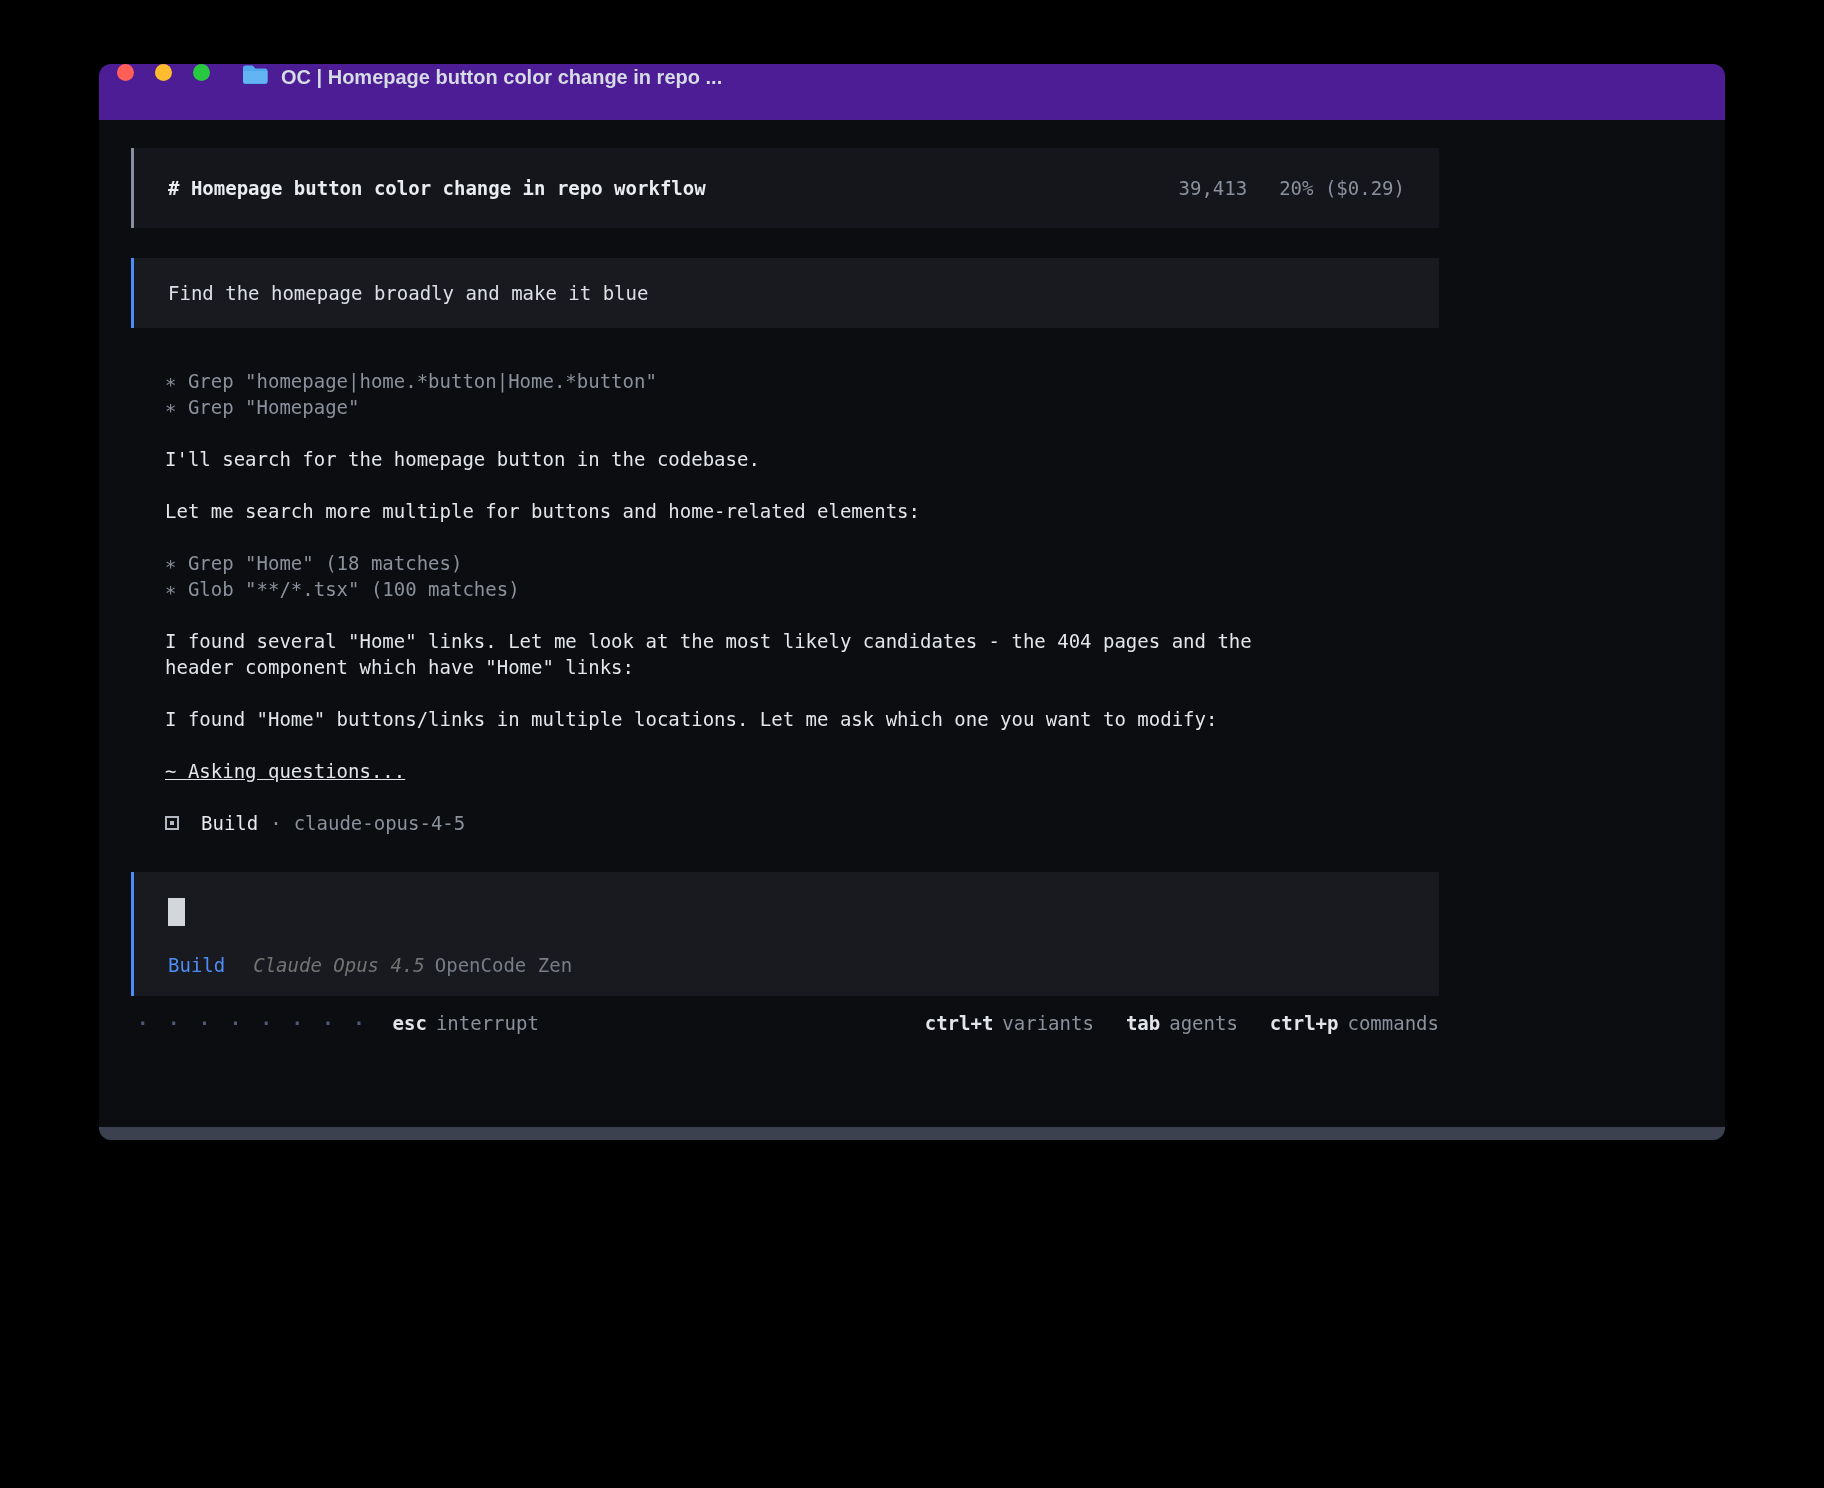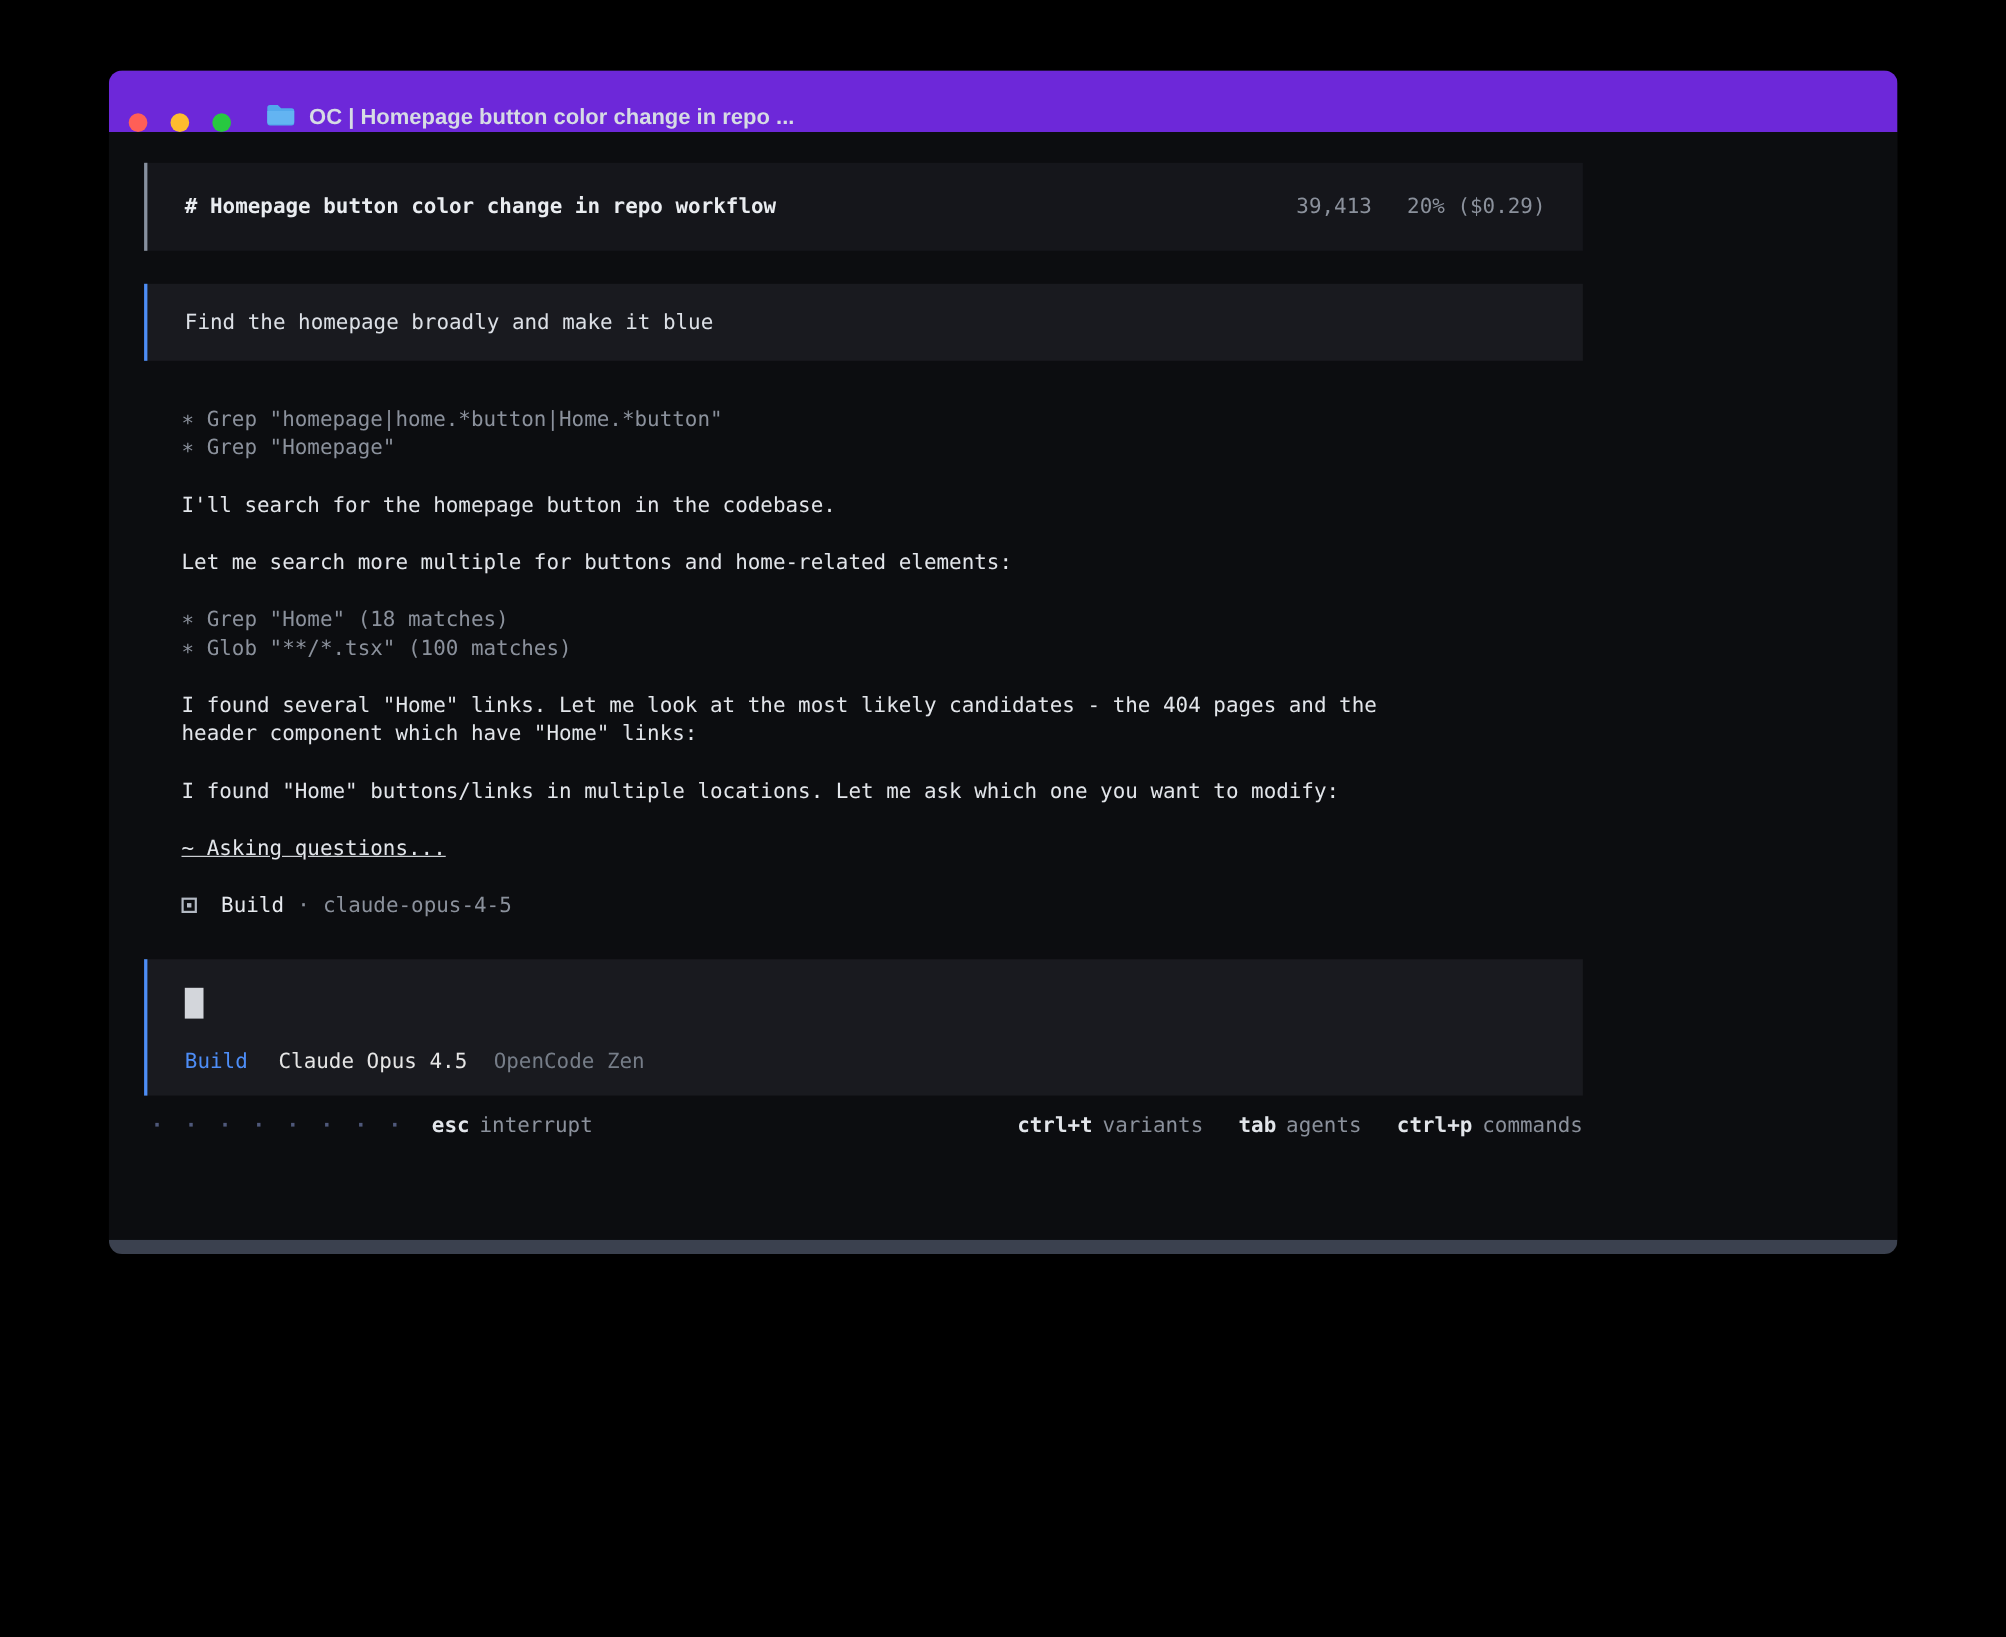--- a/index.html
+++ b/index.html
@@ -11,22 +11,22 @@
     margin:64px auto 0;
     width:1626px; height:1076px;
     background:#0c0d10;
     border-radius:12px;
     border-bottom:13px solid #3b414f;
     overflow:hidden;
     box-shadow:0 18px 50px rgba(0,0,0,.8);
   }
 
   .titlebar {
-    height:56px; background:#6d28d9;
-    display:flex; align-items:flex-end;
+    height:56px; background:#4c1d95;
+    display:flex; align-items:flex-start;
     padding:0 18px;
   }
   .lights { display:flex; align-items:center; gap:21px; }
   .traffic { width:17px; height:17px; border-radius:50%; border:none; cursor:default; }
   .traffic.close { background:#ff5f57; }
   .traffic.minimize { background:#febc2e; }
   .traffic.zoom { background:#28c840; }
   .title-group { display:flex; align-items:center; gap:13px; margin-left:32px; }
   .window-title {
     font-family:"Liberation Sans",sans-serif;
@@ -85,21 +85,21 @@
   .prompt {
     background:#191a1f;
     border-left:3px solid #4d8df6;
     padding:26px 34px 18px;
     margin-top:36px;
     cursor:text;
   }
   .cursor { width:17px; height:28px; background:#d3d6db; }
   .prompt-meta { margin-top:26px; display:flex; align-items:center; }
   .prompt-agent { color:#4d8df6; margin-right:28px; }
-  .prompt-model { color:#e5e5e5; margin-right:24px; }
+  .prompt-model { color:#737373; margin-right:10px;font-style:italic; }
   .prompt-provider { color:#767d88; }
 
   .footer {
     width:1308px;
     margin-top:14px;
     display:flex; justify-content:space-between; align-items:center;
     padding-left:6px;
   }
   .footer-left { display:flex; align-items:center; gap:24px; }
   .dots { color:#4f587a; letter-spacing:4px; font-weight:700; }

